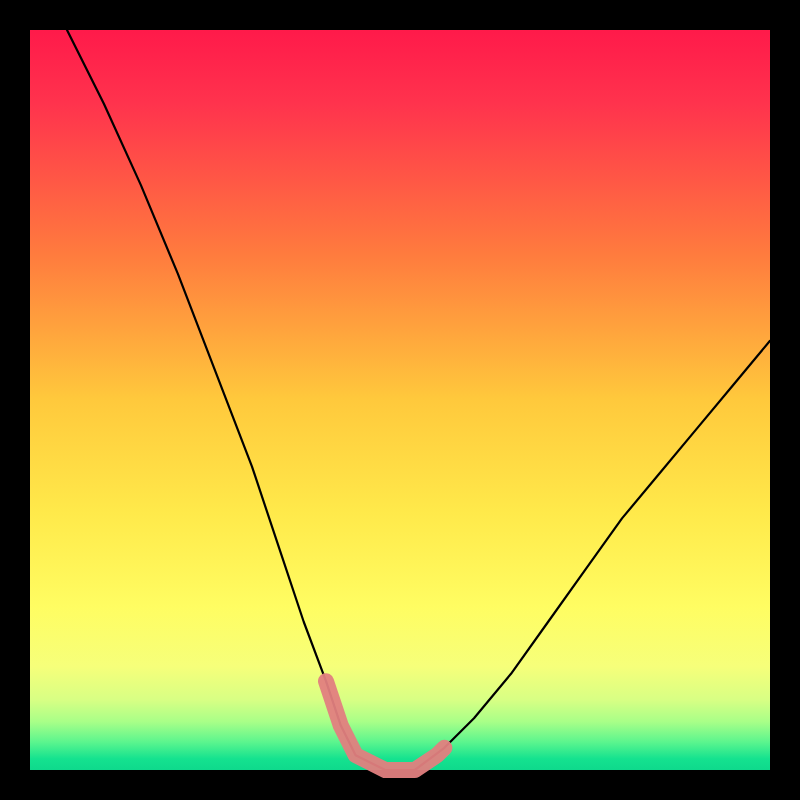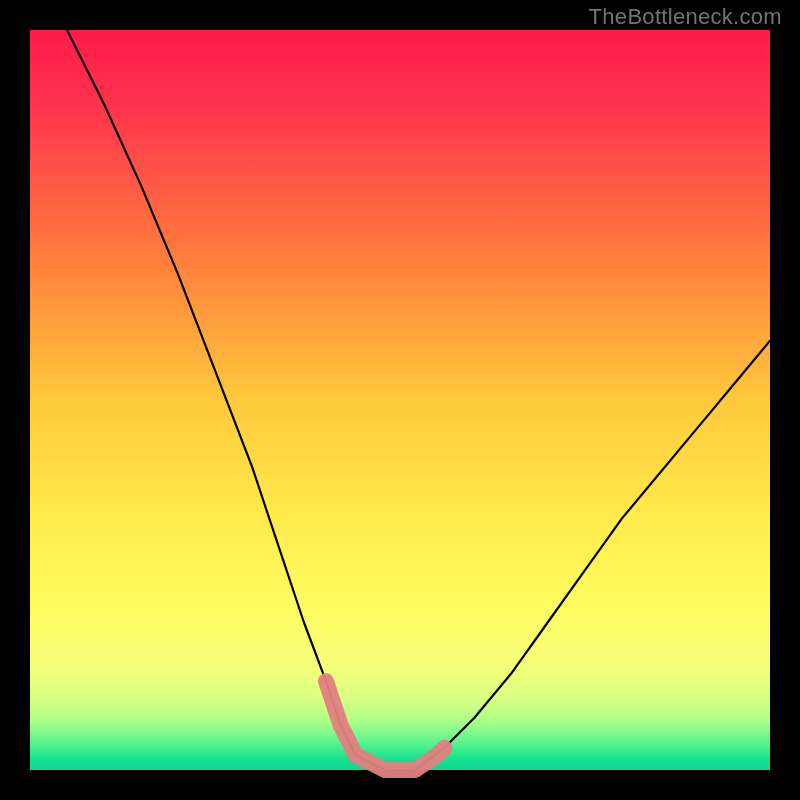--- a/index.html
+++ b/index.html
@@ -33,21 +33,20 @@
     top: 0;
     width: 800px;
     height: 800px;
     z-index: 2;
   }
 </style>
 </head>
 <body>
 
 <div class="stage">
-  <div class="watermark">TheBottleneck.com</div>
   <svg class="plot" viewBox="0 0 800 800">
       <defs>
         <linearGradient id="bg-grad" x1="0" y1="0" x2="0" y2="1">
           <stop offset="0%" stop-color="#ff1a4a"></stop>
           <stop offset="10%" stop-color="#ff334d"></stop>
           <stop offset="30%" stop-color="#ff7a3e"></stop>
           <stop offset="50%" stop-color="#ffc93c"></stop>
           <stop offset="65%" stop-color="#ffe94a"></stop>
           <stop offset="78%" stop-color="#fffd62"></stop>
           <stop offset="86%" stop-color="#f6ff7a"></stop>

